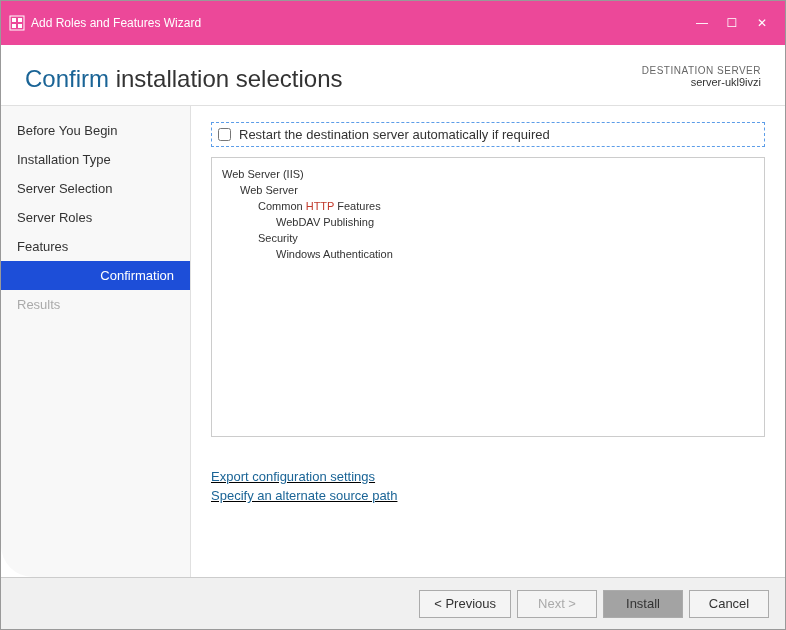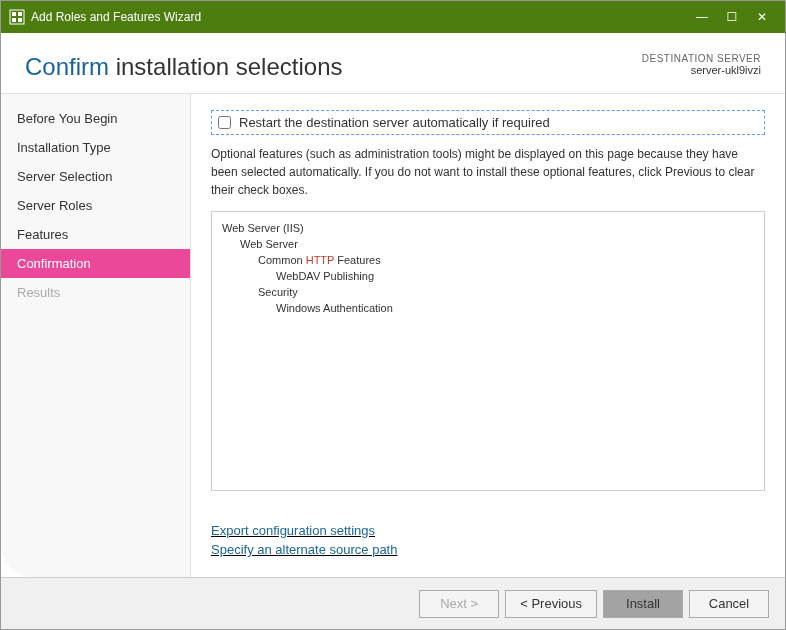--- a/index.html
+++ b/index.html
@@ -13,23 +13,23 @@
     }
     .window {
       width: 786px;
       height: 630px;
       background: #ffffff;
       border: 1px solid #999;
       display: flex;
       flex-direction: column;
     }
     .title-bar {
-      background: #4d7c0f;
+      background: #ec4899;
       color: white;
-      height: 32px;
+      height: 44px;
       display: flex;
       align-items: center;
       padding: 0 8px;
       flex-shrink: 0;
     }
     .title-bar-icon {
       width: 16px;
       height: 16px;
       margin-right: 6px;
       display: flex;
@@ -106,22 +106,23 @@
       flex-shrink: 0;
       padding-top: 10px;
     }
     .sidebar-item {
       padding: 7px 16px;
       cursor: pointer;
       color: #333;
       font-size: 13px;
     }
     .sidebar-item.active {
-      background: #ec4899;
+      background: #1d4ed8;
       color: white;
+      text-align: right;
     }
     .sidebar-item.disabled {
       color: #aaa;
       cursor: default;
     }
     .main-content {
       flex: 1;
       padding: 16px 20px;
       overflow-y: auto;
       display: flex;
@@ -263,38 +264,37 @@
         <div class="sidebar-item disabled">Results</div>
       </div>
 
       <div class="main-content">
 
         <div class="checkbox-row">
           <input type="checkbox" id="restart-cb" style="">
           <label for="restart-cb" class="checkbox-label">Restart the destination server automatically if required</label>
         </div>
 
-        <p class="optional-text">Optional features (such as administration tools) might be displayed on this page because they have been selected automatically. If you do not want to install these optional features, click Previous to clear their check boxes.</p>
 
         <div class="features-box">
           <div class="feature-item feature-level-0">Web Server (IIS)</div>
           <div class="feature-item feature-level-1">Web Server</div>
           <div class="feature-item feature-level-2">Common <span class="feature-highlight">HTTP</span> Features</div>
           <div class="feature-item feature-level-3">WebDAV Publishing</div>
           <div class="feature-item feature-level-2">Security</div>
           <div class="feature-item feature-level-3">Windows Authentication</div>
         </div>
 
         <div class="links-area">
           <a class="link-item">Export configuration settings</a>
           <a class="link-item">Specify an alternate source path</a>
         </div>
       </div>
     </div>
   </div>
 
   <div class="footer">
+    <button class="footer-btn">&lt; Previous</button>
     <button class="footer-btn" disabled="">Next &gt;</button>
-    <button class="footer-btn">&lt; Previous</button>
     <button class="footer-btn primary">Install</button>
     <button class="footer-btn">Cancel</button>
   </div>
 </div>
 
 </body></html>

